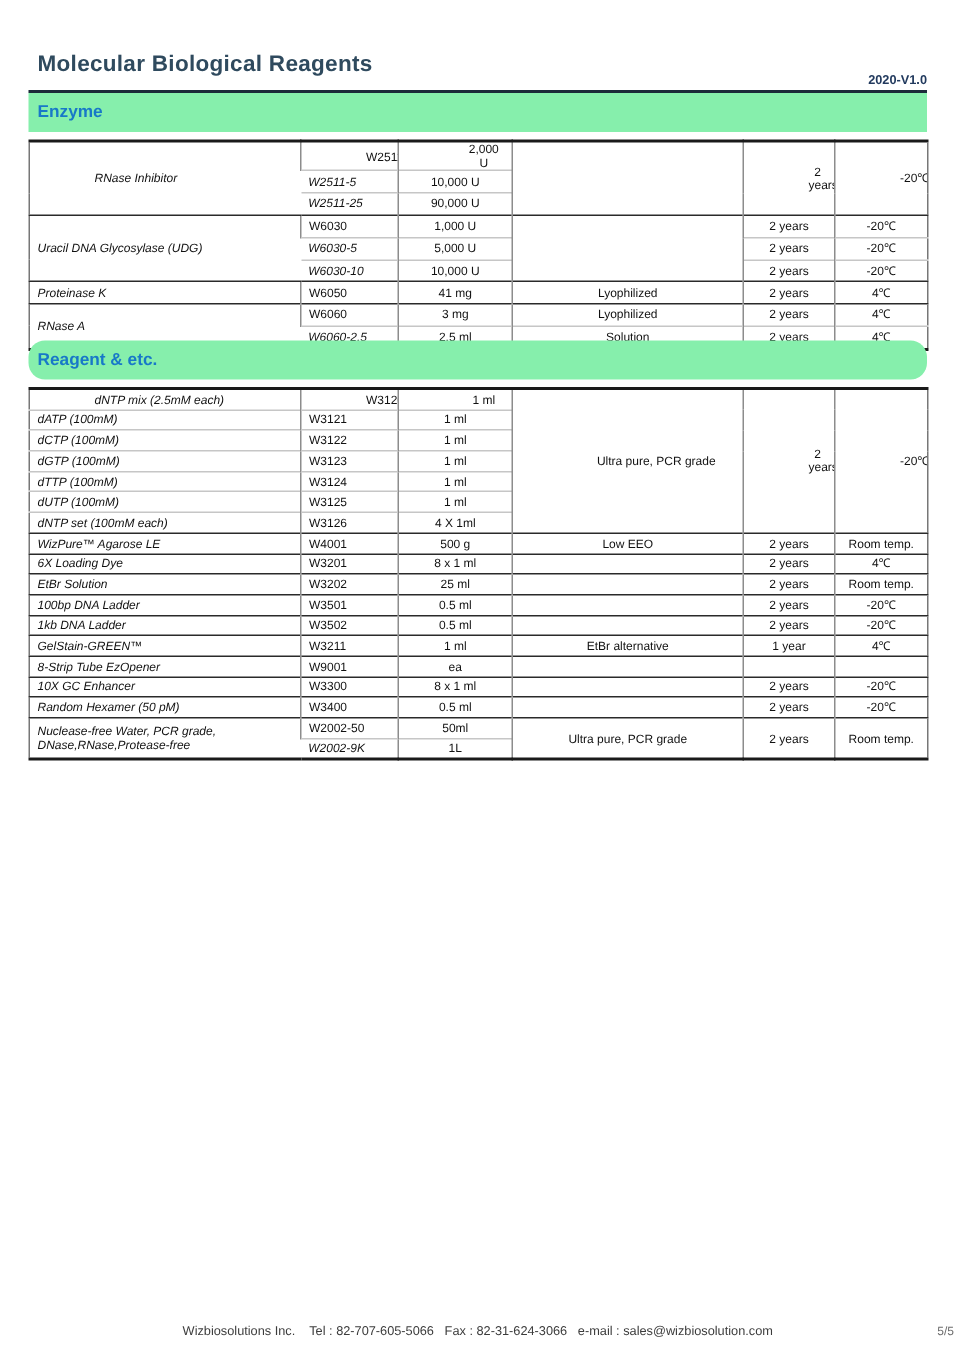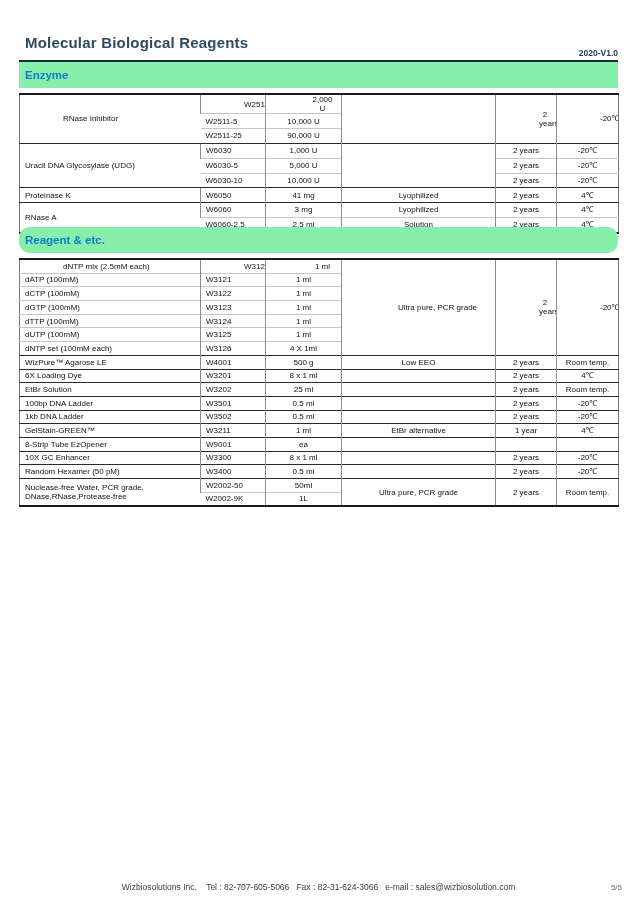--- a/index.html
+++ b/index.html
@@ -23,33 +23,33 @@
         line-height:26px;padding-left:6px;box-sizing:border-box;
         font-size:11.5px;font-weight:bold;color:#1878c8;}
   
   .tblwrap{position:absolute;left:19px;width:599px;}
   table{border-collapse:collapse;table-layout:fixed;width:599px;
         font-family:"Liberation Sans",sans-serif;font-size:8px;color:#111;
         border-top:2px solid #1a1a1a;border-bottom:2px solid #1a1a1a;
         border-left:1px solid #777;border-right:1px solid #777;}
   td{padding:0 5px;border-left:1px solid #8c8c8c;border-top:1px solid #c6c6c6;
      overflow:hidden;white-space:pre-line;line-height:1.15;}
-  td:first-child{border-left:none;}
+  td:first-child{border-left:none;font-style:italic;}
   tr:first-child td{border-top:none;padding-left:43px;}
   tr.group-start td{border-top:1px solid #2a2a2a;}
   #enzyme-table td{height:13.8px;}
   #reagent-table td{height:12.7px;}
   td.product{text-align:left;}
   td.cat{text-align:left;}
   td.size{text-align:center;}
   td.note,td.shelf,td.temp{text-align:center;}
   
   #footer{position:absolute;left:0;top:882px;width:637px;text-align:center;
           font-size:8.5px;color:#3c3c3c;white-space:pre;}
-  #page-num{position:absolute;right:15px;top:883px;font-size:8px;color:#6e6e6e;}
+  #page-num{position:absolute;right:1px;top:883px;font-size:8px;color:#6e6e6e;}
 </style>
 </head>
 <body>
 
 <div id="page">
 
   <div id="page-title">Molecular Biological Reagents</div>
 
 
   <div id="version">2020-V1.0</div>

